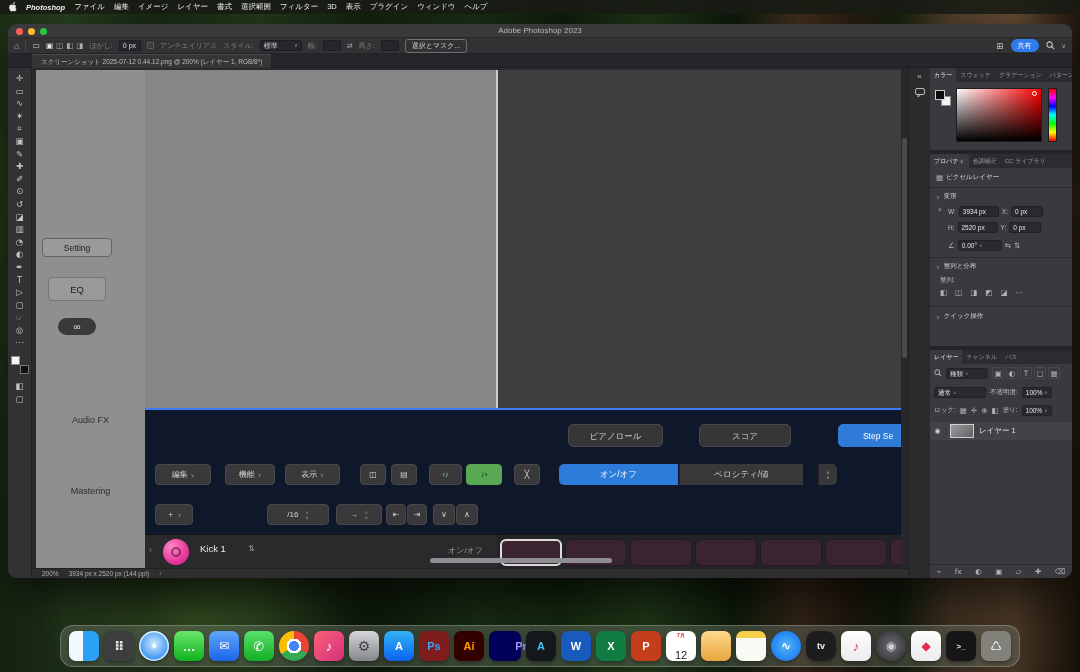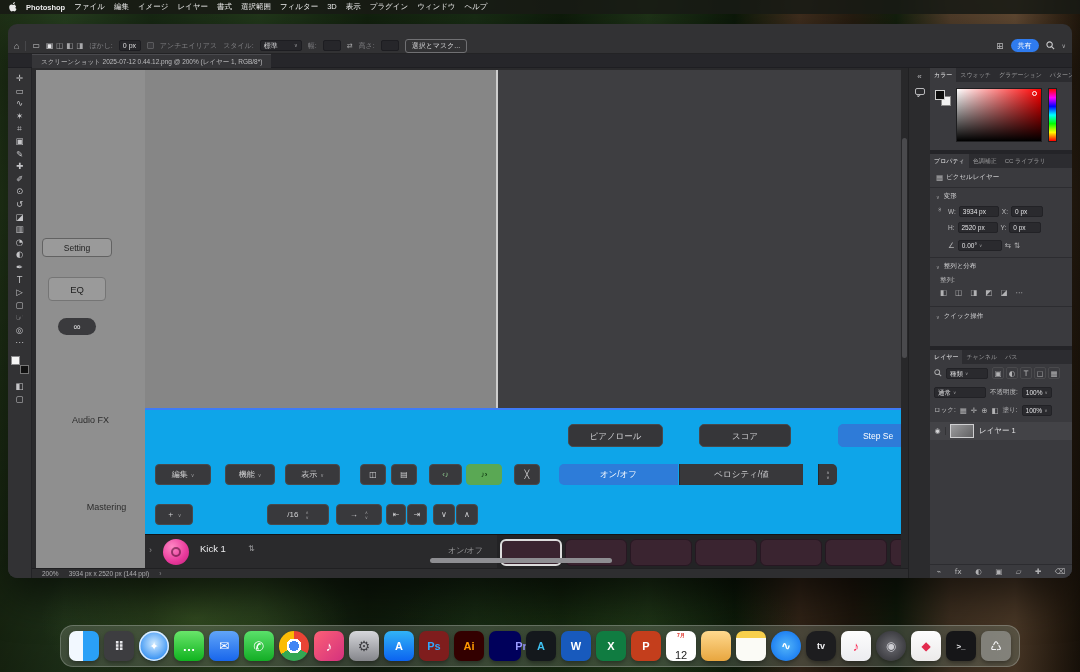--- a/index.html
+++ b/index.html
@@ -12,21 +12,21 @@
       radial-gradient(220px 120px at 18% 92%, rgba(120,170,70,.28), transparent 70%),
       radial-gradient(300px 160px at 55% 96%, rgba(60,110,40,.25), transparent 70%),
       linear-gradient(180deg, rgba(0,0,0,.15) 0%, rgba(0,0,0,0) 30%, rgba(0,0,0,.4) 100%),
       linear-gradient(90deg,#223618 0%,#2c4824 6%,#1b2e16 14%,#27411f 24%,#152610 34%,#1d3418 44%,#10200c 52%,#243c1c 60%,#0e1d0a 68%,#4a3522 74%,#2b2012 79%,#16240f 83%,#5c4630 88%,#6f543a 94%,#3c2b1a 98%,#241a0e 100%); }
 
   
   .menubar { position:absolute; left:0; top:0; width:1080px; height:14px; background:rgba(24,26,21,.88);
     display:flex; align-items:center; padding:0 8px; gap:9px; color:#ececec; font-size:7.5px; z-index:50; }
   .menubar .apple { display:flex; align-items:center; }
   .mi { cursor:default; white-space:nowrap; }
-  .mi.bold { font-weight:bold; }
+  .mi.bold { font-weight:bold;font-style:italic; }
 
   
   .ps-window { position:absolute; left:8px; top:24px; width:1064px; height:554px; background:#323234;
     border-radius:9px; overflow:hidden; box-shadow:0 18px 40px rgba(0,0,0,.6); z-index:10; }
 
   .titlebar { position:absolute; left:0; top:0; width:100%; height:14px; background:#3a3a3c; border-bottom:1px solid #29292b; }
   .tl { position:absolute; top:3.5px; width:7px; height:7px; border-radius:50%; }
   .tl.red{ left:8px; background:#ff5f57;} .tl.yellow{ left:20px; background:#febc2e;} .tl.green{ left:32px; background:#28c840;}
   .wtitle { position:absolute; left:0; top:0; width:100%; text-align:center; line-height:14px; font-size:8px; color:#b9b9bb; }
 
@@ -61,28 +61,28 @@
   
   .canvas { position:absolute; left:24px; top:44px; width:876px; height:500px; background:#2a2a2c; overflow:hidden; }
   .img-sidebar { position:absolute; left:4px; top:2px; width:109px; height:498px; background:#8f8f8f; }
   .sb-btn { position:absolute; display:flex; align-items:center; justify-content:center; background:#9a9a9a;
     border:1px solid #626262; border-radius:4px; color:#222; }
   .sb-btn.setting { left:6px; top:168px; width:70px; height:19px; font-size:8.5px; }
   .sb-btn.eq { left:12px; top:207px; width:58px; height:24px; font-size:9.5px; border-color:#757575; }
   .sb-toggle { position:absolute; left:22px; top:248px; width:38px; height:17px; background:#3a3a3d; border-radius:9px;
     color:#d8d8da; display:flex; align-items:center; justify-content:center; font-size:10px; }
   .sb-label { position:absolute; left:0; width:100%; text-align:center; color:#2c2c2c; font-size:9px; }
-  .sb-label.afx { top:345px; } .sb-label.mst { top:432px;margin-left:16px; }
+  .sb-label.afx { top:345px; } .sb-label.mst { top:416px; }
 
   .img-light { position:absolute; left:113px; top:2px; width:352px; height:338px; background:#868686; }
   .img-dark { position:absolute; left:465px; top:2px; width:404px; height:338px; background:#3e3e41; }
   .img-divider { position:absolute; left:464px; top:2px; width:2px; height:338px; background:#cdcdcd; }
   .img-blueline { position:absolute; left:113px; top:340px; width:756px; height:2px; background:#3e7bf7; }
 
-  .img-seq { position:absolute; left:113px; top:342px; width:756px; height:158px; background:#0ea5e9; overflow:hidden; }
+  .img-seq { position:absolute; left:113px; top:342px; width:756px; height:158px; background:#0f172a; overflow:hidden; }
   .etab { position:absolute; top:14px; height:23px; line-height:22px; text-align:center; font-size:8.5px; color:#d6d6d8;
     background:#363639; border:1px solid #48484b; border-radius:5px; }
   .etab.t1 { left:423px; width:95px; } .etab.t2 { left:554px; width:92px; }
   .etab.t3 { left:693px; width:80px; background:#2e7bd8; border-color:#2e7bd8; color:#fff; }
 
   .sbtn { position:absolute; height:21px; background:#39393c; border:1px solid #48484b; border-radius:4px; color:#d2d2d4;
     font-size:8px; display:flex; align-items:center; justify-content:center; gap:3px; }
   .sbtn .chv { font-size:5px; color:#9a9a9c; }
   .r1 { top:54px; } .r2 { top:94px; }
   .b-edit { left:10px; width:56px; } .b-func { left:80px; width:50px; } .b-view { left:140px; width:55px; }
@@ -199,20 +199,26 @@
         <span class="mi">フィルター</span>
         <span class="mi">3D</span>
         <span class="mi">表示</span>
         <span class="mi">プラグイン</span>
         <span class="mi">ウィンドウ</span>
         <span class="mi">ヘルプ</span>
       </span>
   </div>
 
   <div class="ps-window">
+    <div class="titlebar">
+      <span class="tl red"></span>
+      <span class="tl yellow"></span>
+      <span class="tl green"></span>
+      <span class="wtitle">Adobe Photoshop 2023</span>
+    </div>
 
     <div class="optionsbar">
       <span style="font-size:9px;color:#c9c9cb">⌂</span>
       <span class="ob-sep"></span>
       <span style="font-size:8px;color:#c9c9cb"><span>▭</span></span>
       <span class="selmodes">
           <span class="selmode on">▣</span>
           <span class="selmode">◫</span>
           <span class="selmode">◧</span>
           <span class="selmode">◨</span>

